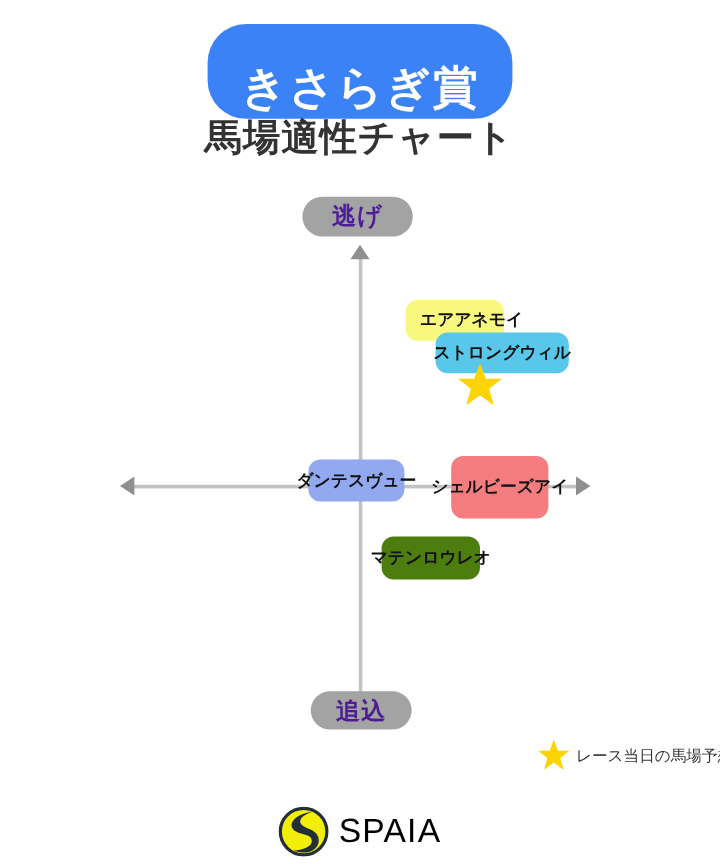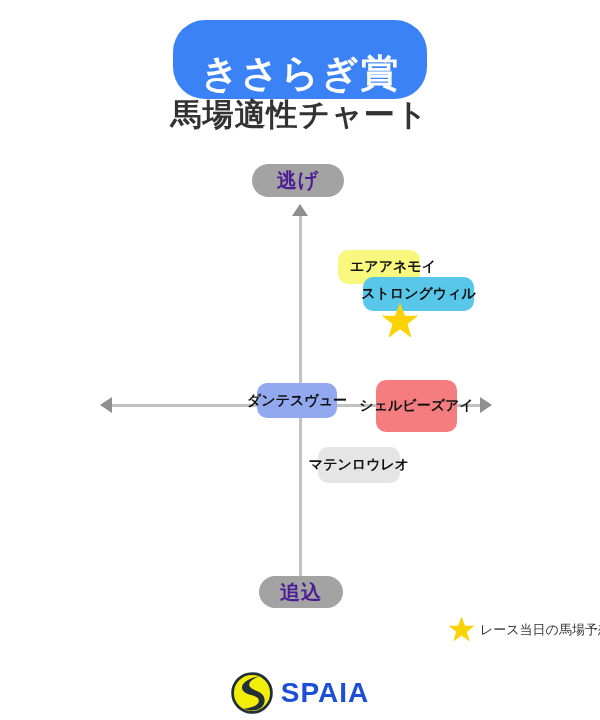--- a/index.html
+++ b/index.html
@@ -54,21 +54,21 @@
   
   .star-marker { position:absolute; left:381px; top:302px; width:38px; height:38px; }
   
   .legend { position:absolute; left:448px; top:616px; display:flex; align-items:center; }
   .legend-star { width:27px; height:27px; margin-right:5px; }
   .legend-label { font-size:13px; color:#333333; font-weight:500; white-space:nowrap; }
   
   .brand { position:absolute; left:0; top:670px; width:600px; height:46px;
     display:flex; align-items:center; justify-content:center; }
   .brand-mark { width:42px; height:42px; margin-right:8px; }
-  .brand-name { font-size:28px; font-weight:bold; color:#1d4ed8; letter-spacing:1px; }
+  .brand-name { font-size:28px; font-weight:normal; color:#000000; letter-spacing:1px; }
 </style>
 </head>
 <body>
 
 <div class="canvas">
 
   <div class="title-pill">
     <span>きさらぎ賞</span>
   </div>
   <div class="subtitle">馬場適性チャート</div>
@@ -80,21 +80,21 @@
   <div class="arrowhead ah-left"></div>
   <div class="arrowhead ah-right"></div>
 
   <div class="axis-pill pill-top">逃げ</div>
   <div class="axis-pill pill-bottom">追込</div>
 
   <div class="horse h0" style="background: rgb(248, 247, 126);">エアアネモイ</div>
   <div class="horse h1" style="background: rgb(89, 199, 233);">ストロングウィル</div>
   <div class="horse h2" style="background: rgb(146, 169, 240);">ダンテスヴュー</div>
   <div class="horse h3" style="background: rgb(245, 125, 128);">シェルビーズアイ</div>
-  <div class="horse h4" style="background: #e5e5e5;">マテンロウレオ</div>
+  <div class="horse h4" style="background: #4d7c0f;">マテンロウレオ</div>
 
   <svg class="star-marker" viewBox="0 0 100 100" aria-hidden="true">
     <polygon points="50,2 63,36 98,36 70,58 80,94 50,72 20,94 30,58 2,36 37,36" fill="#fbd303"></polygon>
   </svg>
 
   <div class="legend">
     <svg class="legend-star" viewBox="0 0 100 100" aria-hidden="true">
       <polygon points="50,2 63,36 98,36 70,58 80,94 50,72 20,94 30,58 2,36 37,36" fill="#fbd303"></polygon>
     </svg>
     <span class="legend-label">レース当日の馬場予想</span>

